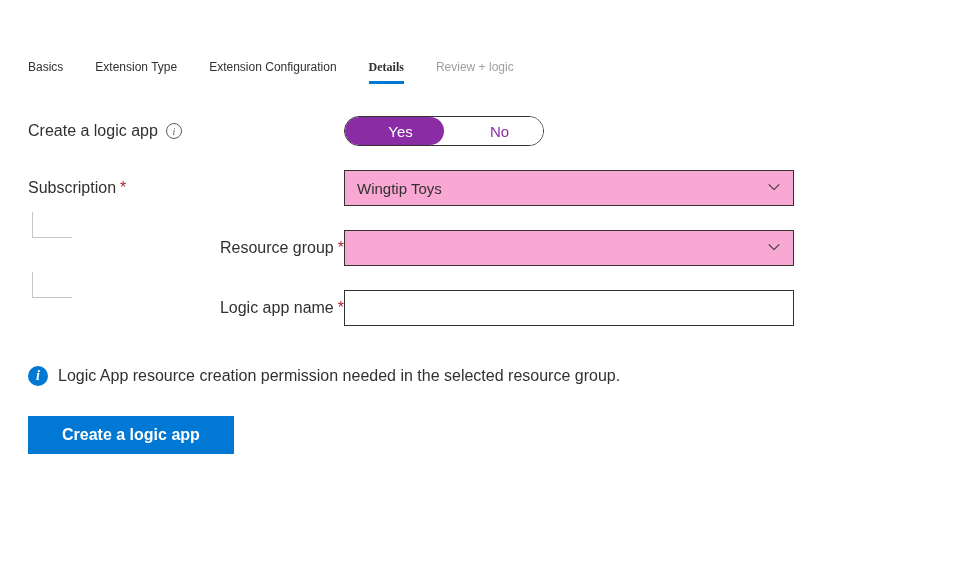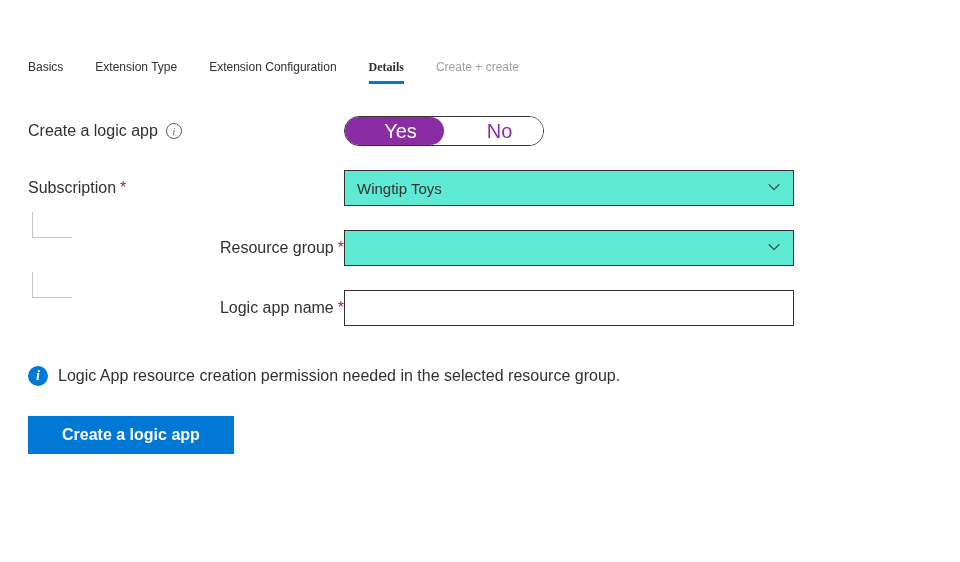--- a/index.html
+++ b/index.html
@@ -90,21 +90,21 @@
       border: 1px solid #323130;
       border-radius: 18px;
       overflow: hidden;
       width: 200px;
       height: 30px;
     }
     .toggle-btn {
       border: none;
       background: #fff;
       color: #8a2da5;
-      font-size: 20px;
+      font-size: 15px;
       flex: 1;
       cursor: pointer;
       display: flex;
       align-items: center;
       justify-content: center;
       padding-left: 12px;
     }
     .toggle-btn.selected {
       background: #8a2da5;
       color: #fff;
@@ -113,21 +113,21 @@
     .dropdown {
       width: 100%;
       height: 36px;
       border: 1px solid #323130;
       display: flex;
       align-items: center;
       justify-content: space-between;
       padding: 8px 12px;
       font-size: 15px;
       cursor: pointer;
-      background: #5eead4;
+      background: #f9a8d4;
     }
     .dropdown-chevron svg {
       width: 14px;
       height: 14px;
     }
     .text-input {
       width: 100%;
       height: 36px;
       border: 1px solid #323130;
       padding: 0 12px;
@@ -170,21 +170,21 @@
 </head>
 <body>
 
 
 
 <div class="tabs">
   <div class="tab">Basics</div>
   <div class="tab">Extension Type</div>
   <div class="tab">Extension Configuration</div>
   <div class="tab active">Details</div>
-  <div class="tab disabled">Create + create</div>
+  <div class="tab disabled">Review + logic</div>
 </div>
 
 <div class="form-row">
   <div class="label-col">
     <span>Create a logic app</span>
     <span class="info-circle">i</span>
   </div>
   <div class="control-col">
     <div class="toggle-group">
       <button class="toggle-btn selected">Yes</button>

